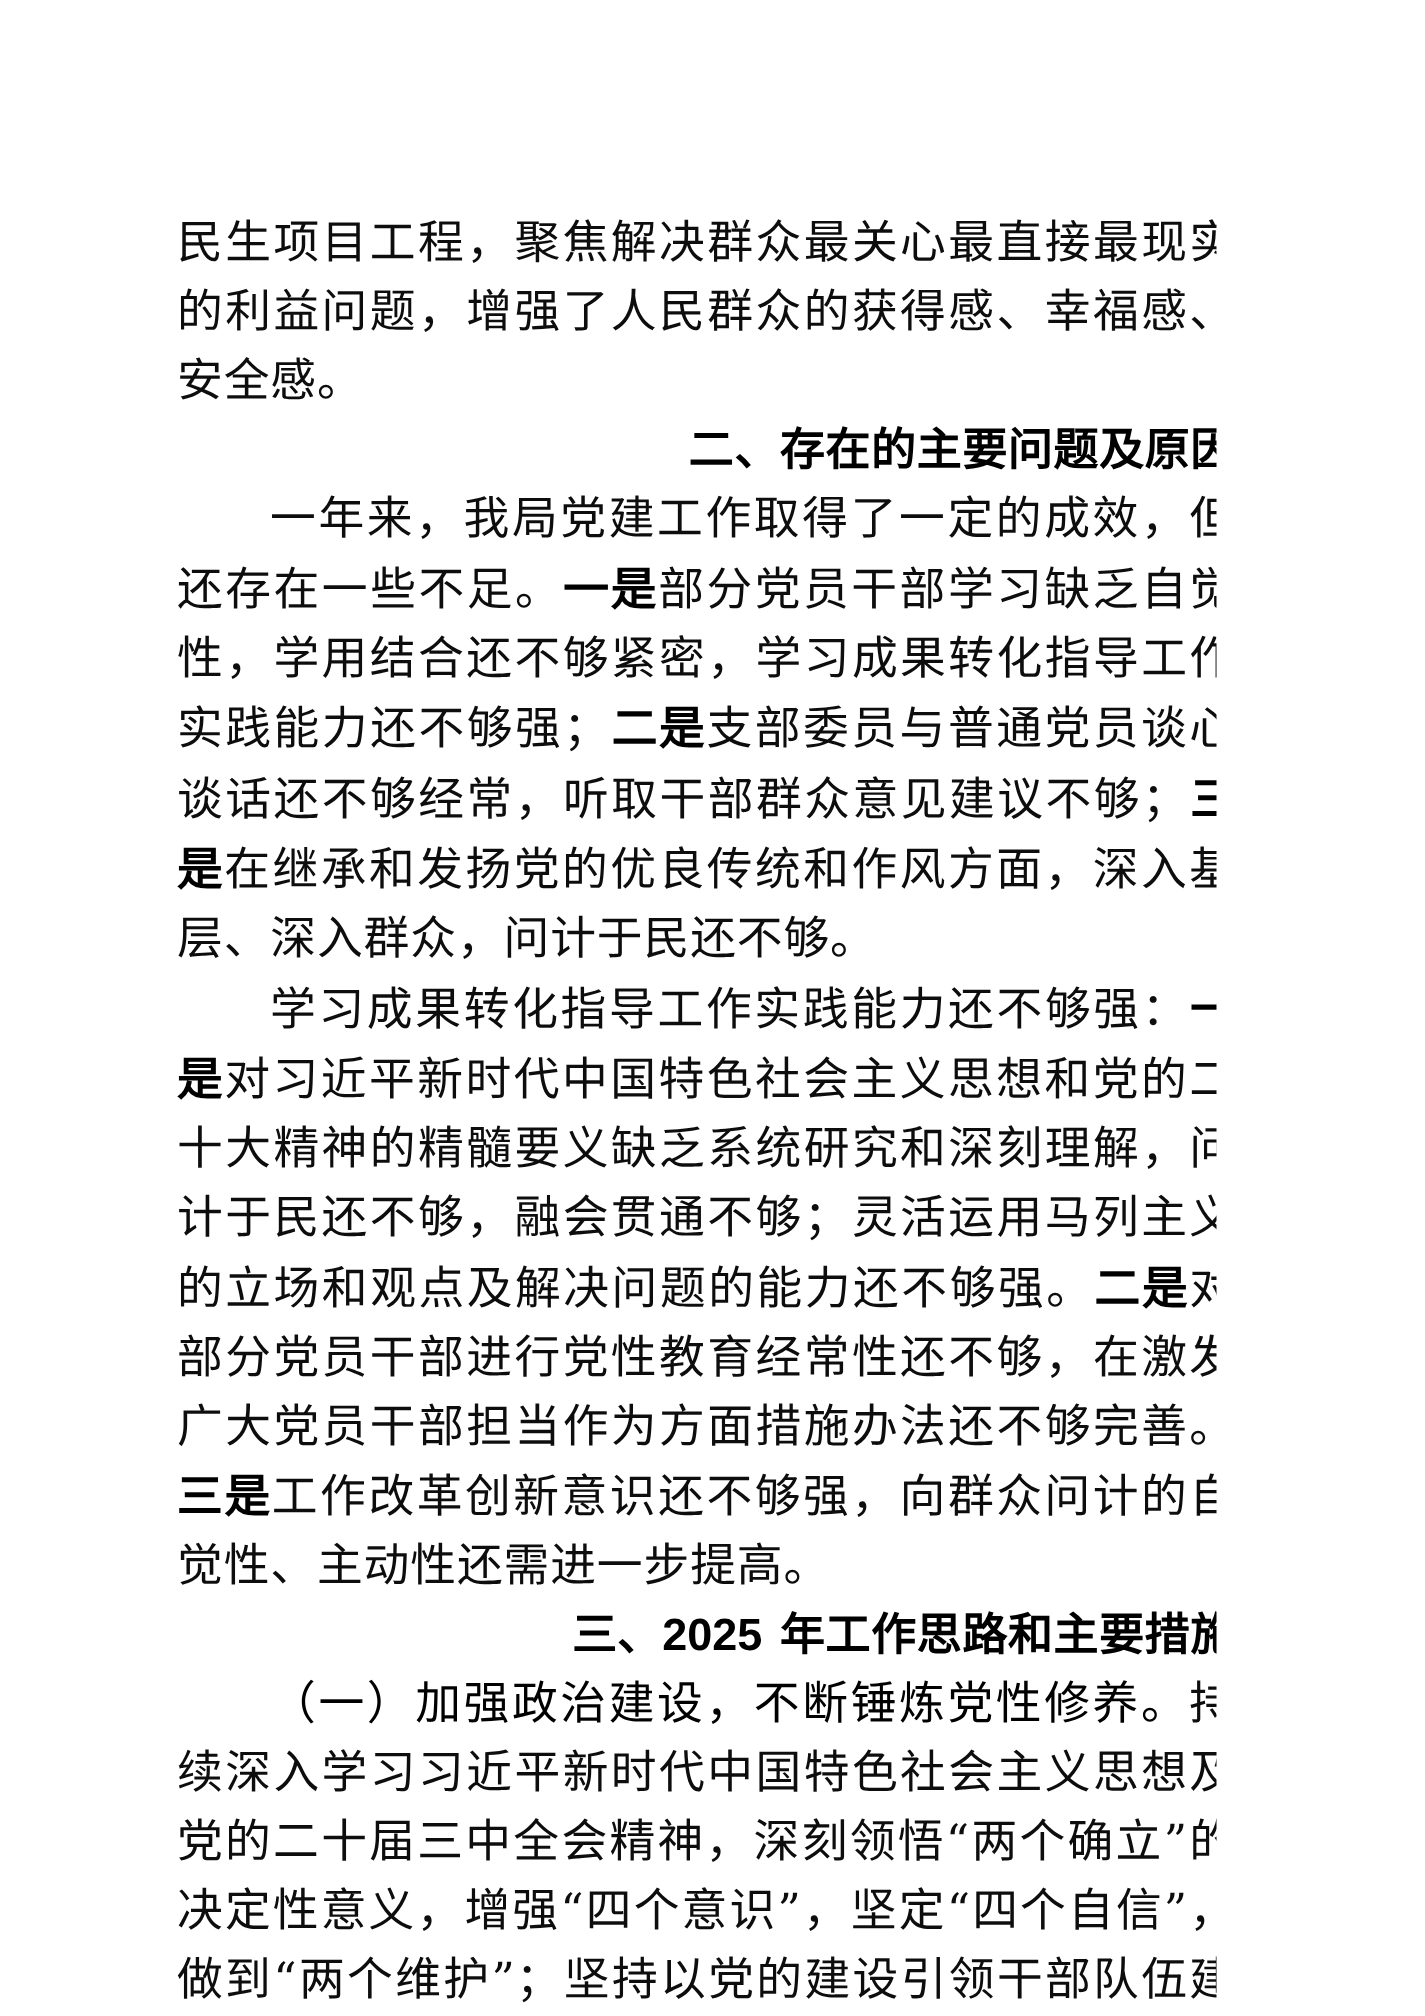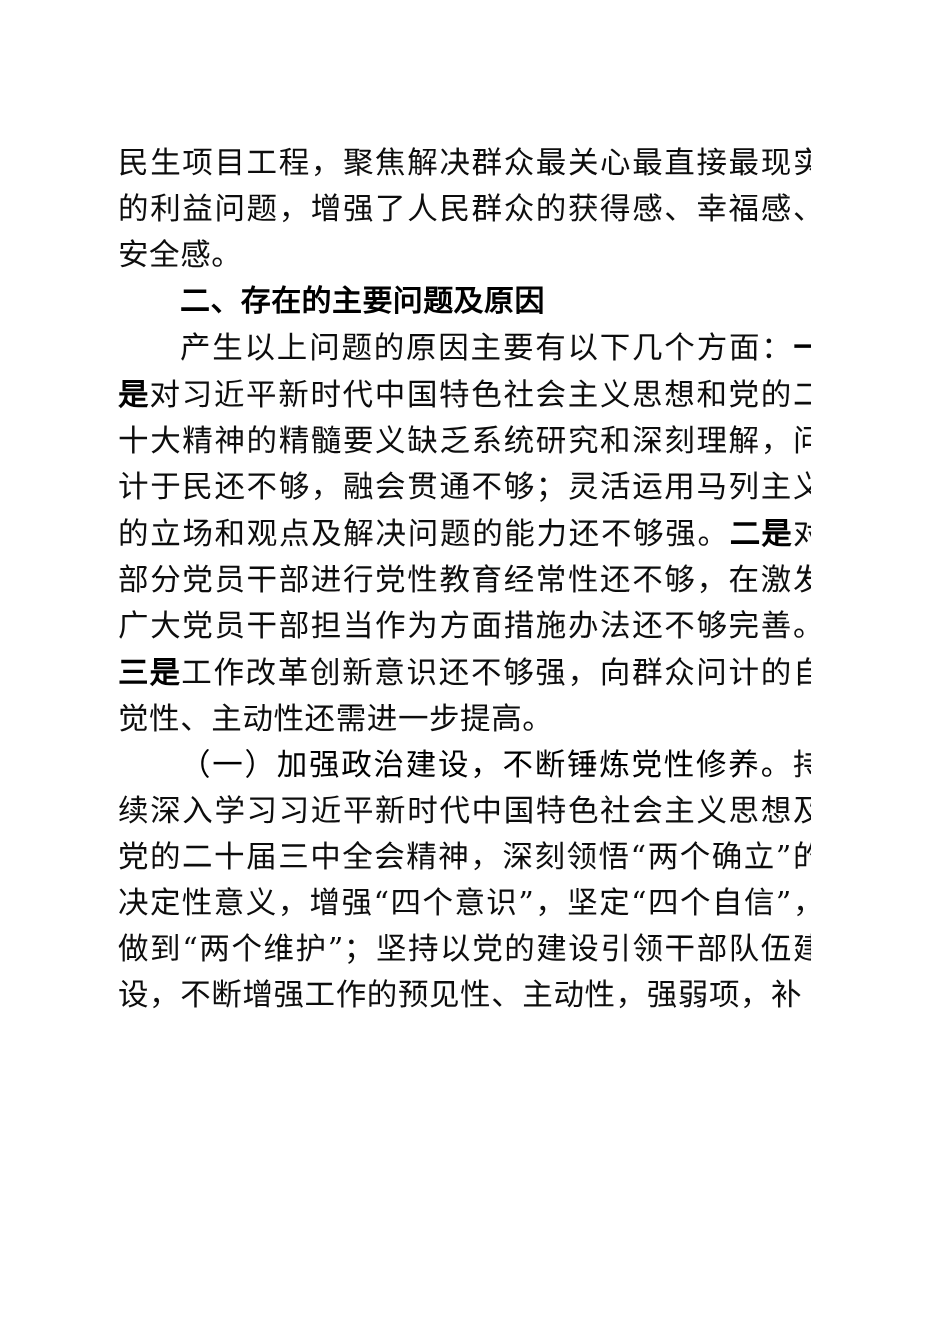--- a/index.html
+++ b/index.html
@@ -51,21 +51,21 @@
   
   .heading {
     margin: 0;
     font-family: "Liberation Sans", "DejaVu Sans", sans-serif;
     font-size: 30px;
     line-height: 46px;
     color: #000000;
     font-weight: 700;
     text-indent: 62px;
     letter-spacing: 0.4px;
-    text-align: left;
+    text-align: right;
   }
 
   .heading .num {
     font-family: "Liberation Sans", "DejaVu Sans", sans-serif;
     letter-spacing: 0;
     padding-right: 3px;
   }
 
   
   .mark {
@@ -85,24 +85,30 @@
 </head>
 <body>
 
 <div class="page">
   <div class="text-column">
 
     <p class="para cont">民生项目工程，聚焦解决群众最关心最直接最现实的利益问题，增强了人民群众的获得感、幸福感、安全感。</p>
 
     <p class="heading">二、存在的主要问题及原因</p>
 
+    <p class="para indent">
+      <span>一年来，我局党建工作取得了一定的成效，但还存在一些不足。</span><span class="mark">一是</span><span>部分党员干部学习缺乏自觉性，学用结合还不够紧密，学习成果转化指导工作实践能力还不够强；</span><span class="mark">二是</span><span>支部委员与普通党员谈心谈话还不够经常，听取干部群众意见建议不够；</span><span class="mark">三是</span><span>在继承和发扬党的优良传统和作风方面，深入基层、深入群众，问计于民还不够。</span>
+    </p>
 
     <p class="para indent">
-      <span>产生以上问题的原因主要有以下几个方面：</span><span class="mark">一是</span><span>对习近平新时代中国特色社会主义思想和党的二十大精神的精髓要义缺乏系统研究和深刻理解，问计于民还不够，融会贯通不够；灵活运用马列主义的立场和观点及解决问题的能力还不够强。</span><span class="mark">二是</span><span>对部分党员干部进行党性教育经常性还不够，在激发广大党员干部担当作为方面措施办法还不够完善。</span><span class="mark">三是</span><span>工作改革创新意识还不够强，向群众问计的自觉性、主动性还需进一步提高。</span>
+      <span>学习成果转化指导工作实践能力还不够强：</span><span class="mark">一是</span><span>对习近平新时代中国特色社会主义思想和党的二十大精神的精髓要义缺乏系统研究和深刻理解，问计于民还不够，融会贯通不够；灵活运用马列主义的立场和观点及解决问题的能力还不够强。</span><span class="mark">二是</span><span>对部分党员干部进行党性教育经常性还不够，在激发广大党员干部担当作为方面措施办法还不够完善。</span><span class="mark">三是</span><span>工作改革创新意识还不够强，向群众问计的自觉性、主动性还需进一步提高。</span>
     </p>
 
+    <p class="heading">
+      <span class="num">三、2025</span><span> 年工作思路和主要措施</span>
+    </p>
 
     <p class="para indent">
       <span class="subhead">（一）加强政治建设，不断锤炼党性修养。</span><span>持续深入学习习近平新时代中国特色社会主义思想及党的二十届三中全会精神，深刻领悟“两个确立”的决定性意义，增强“四个意识”，坚定“四个自信”，做到“两个维护”；坚持以党的建设引领干部队伍建设，不断增强工作的预见性、主动性，强弱项，补</span>
     </p>
 
   </div>
 </div>
 
 </body></html>

